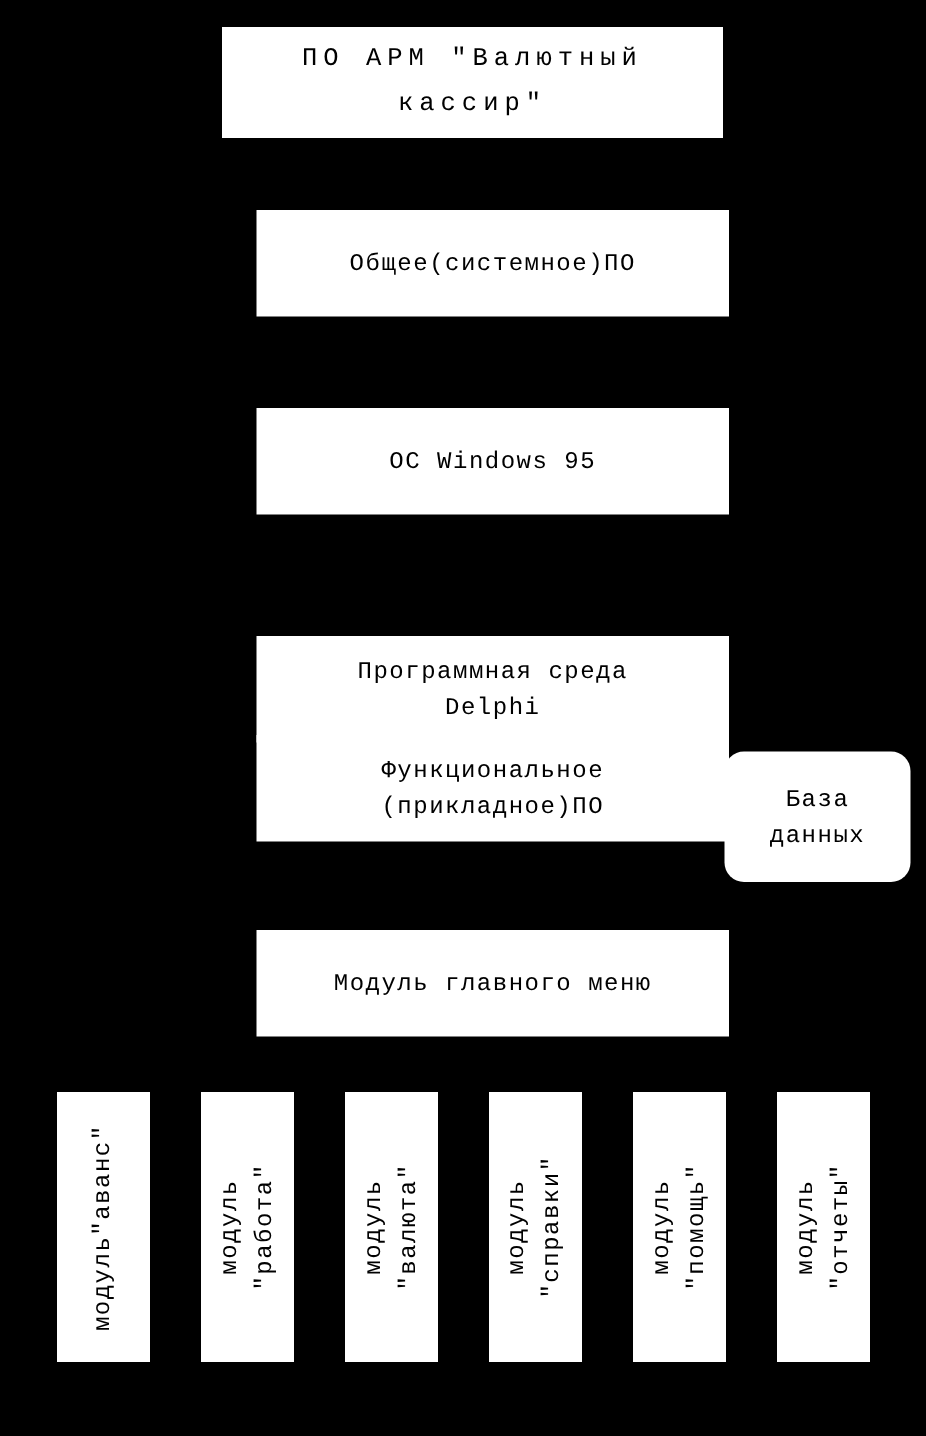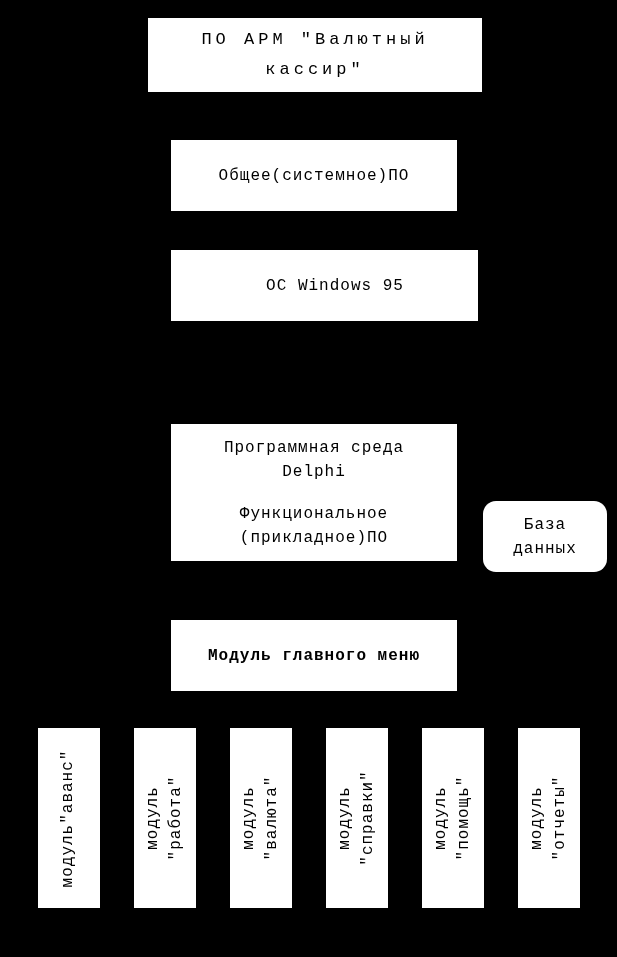--- a/index.html
+++ b/index.html
@@ -29,31 +29,31 @@
   }
   .title-box {
     left: 148px; top: 18px;
     width: 334px; height: 74px;
     font-size: 17px;
     letter-spacing: 4px;
     line-height: 30px;
   }
   .layer-box {
     left: 171px;
-    width: 286px;
+    width: 315px;
     height: 71px;
   }
   .layer-system   { top: 140px; }
-  .layer-os       { top: 250px; padding-left: 21px; }
+  .layer-os       { top: 272px; }
   .layer-delphi   { top: 380px; margin-top: 44px; }
   .layer-func     { top: 490px; }
-  .layer-menu     { top: 620px; font-weight: bold; }
+  .layer-menu     { top: 620px; }
   .db-box {
     left: 483px; top: 501px;
-    width: 124px; height: 71px; border-radius: 13px;
+    width: 124px; height: 87px; border-radius: 13px;
   }
   .module-box {
     position: absolute;
     top: 728px;
     width: 62px;
     height: 180px;
     background: #ffffff;
     color: #000000;
     overflow: visible;
   }

